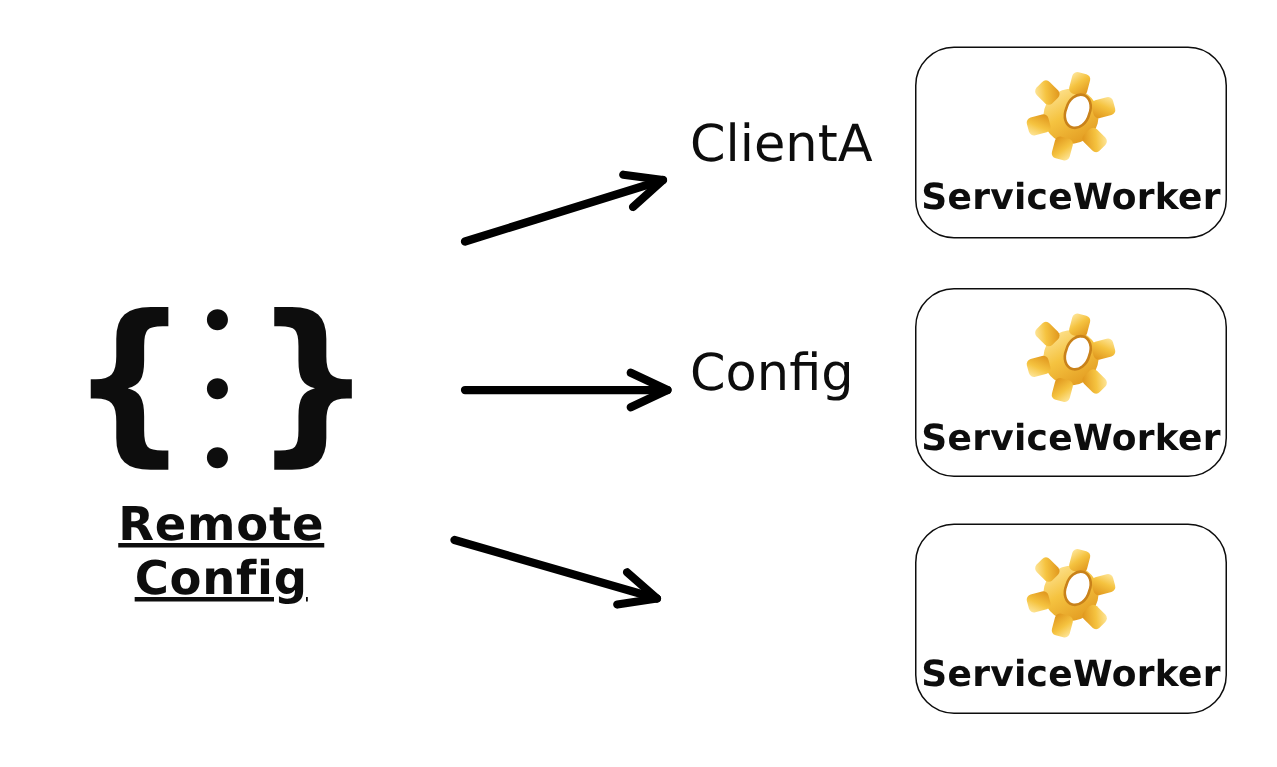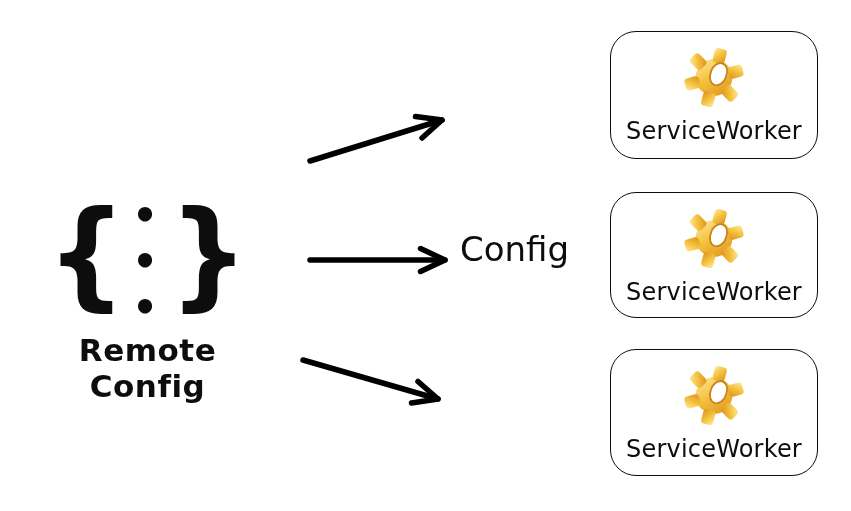--- a/index.html
+++ b/index.html
@@ -19,21 +19,21 @@
   .brace{
     font-size:112px;font-weight:700;line-height:1;
     transform:scaleY(1.05);
   }
   .brace-dots{
     font-size:40px;font-weight:700;letter-spacing:11px;
     margin:14px 0 0 6px;
   }
   .source-label{
     position:absolute;left:20px;top:332px;width:255px;
-    text-align:center;font-size:31px;font-weight:700;letter-spacing:0.5px;
+    text-align:center;font-size:31px;font-weight:700;letter-spacing:0.5px;text-decoration:underline;
   }
   
   .arrows{position:absolute;left:0;top:0;width:851px;height:511px;}
   .arrows path{stroke:#000;stroke-width:5.5;fill:none;stroke-linecap:round;stroke-linejoin:round;}
   
   .client-label{
     position:absolute;left:460px;width:150px;
     font-size:34px;line-height:40px;font-weight:400;white-space:nowrap;
   }
   .client-a{top:76px;}
@@ -46,21 +46,21 @@
     background:#ffffff;
     box-sizing:border-box;
     display:flex;flex-direction:column;align-items:center;
     padding-top:9px;
   }
   .sw-box-1{top:31px;height:128px;}
   .sw-box-2{top:192px;}
   .sw-box-3{top:349px;height:127px;}
   .gear{width:70px;height:73px;flex:0 0 auto;}
   .sw-label{
-    font-size:24px;font-weight:400;line-height:30px;letter-spacing:0.2px;
+    font-size:24px;font-weight:700;line-height:30px;letter-spacing:0.2px;
     margin-top:2px;white-space:nowrap;
   }
   .defs-holder{position:absolute;width:0;height:0;overflow:hidden;}
 </style>
 </head>
 <body>
 
 <div class="canvas">
 
   <svg class="defs-holder" aria-hidden="true">
@@ -88,20 +88,21 @@
     <g>
       <path d="M310,260 L445,260"></path>
       <path d="M420.5,271.5 L445,260 L420.5,248.5"></path>
     </g>
     <g>
       <path d="M303,360 L438,399"></path>
       <path d="M411.5,403 L438,399 L418,381.5"></path>
     </g>
   </svg>
 
+  <div class="client-label client-a">ClientA</div>
   <div class="client-label client-b">Config</div>
 
   <div class="sw-box sw-box-1">
     <svg class="gear" viewBox="-40 -40 80 80">
       <g transform="rotate(15)">
         <path fill="url(#goldGrad)" fill-rule="evenodd" d="M21,0 A21,21 0 1,0 -21,0 A21,21 0 1,0 21,0 Z
              M13,-5 A9,12 8 1,0 -5,-5 A9,12 8 1,0 13,-5 Z"></path>
         <g fill="url(#goldGrad)">
           <rect x="-7" y="-34" width="14" height="17" rx="4"></rect>
           <rect x="-7" y="-34" width="14" height="17" rx="4" transform="rotate(60)"></rect>

